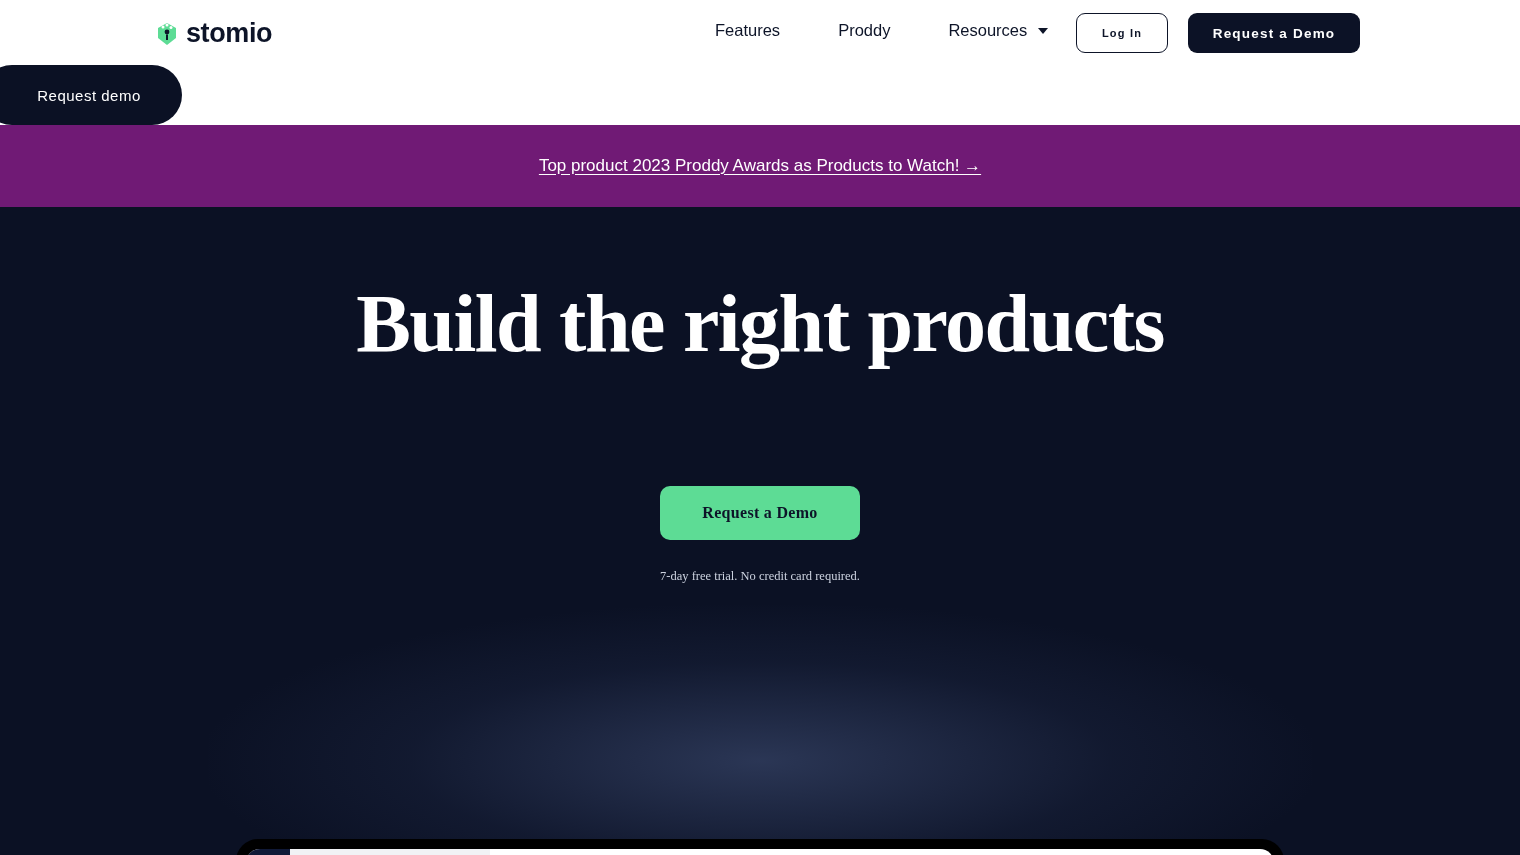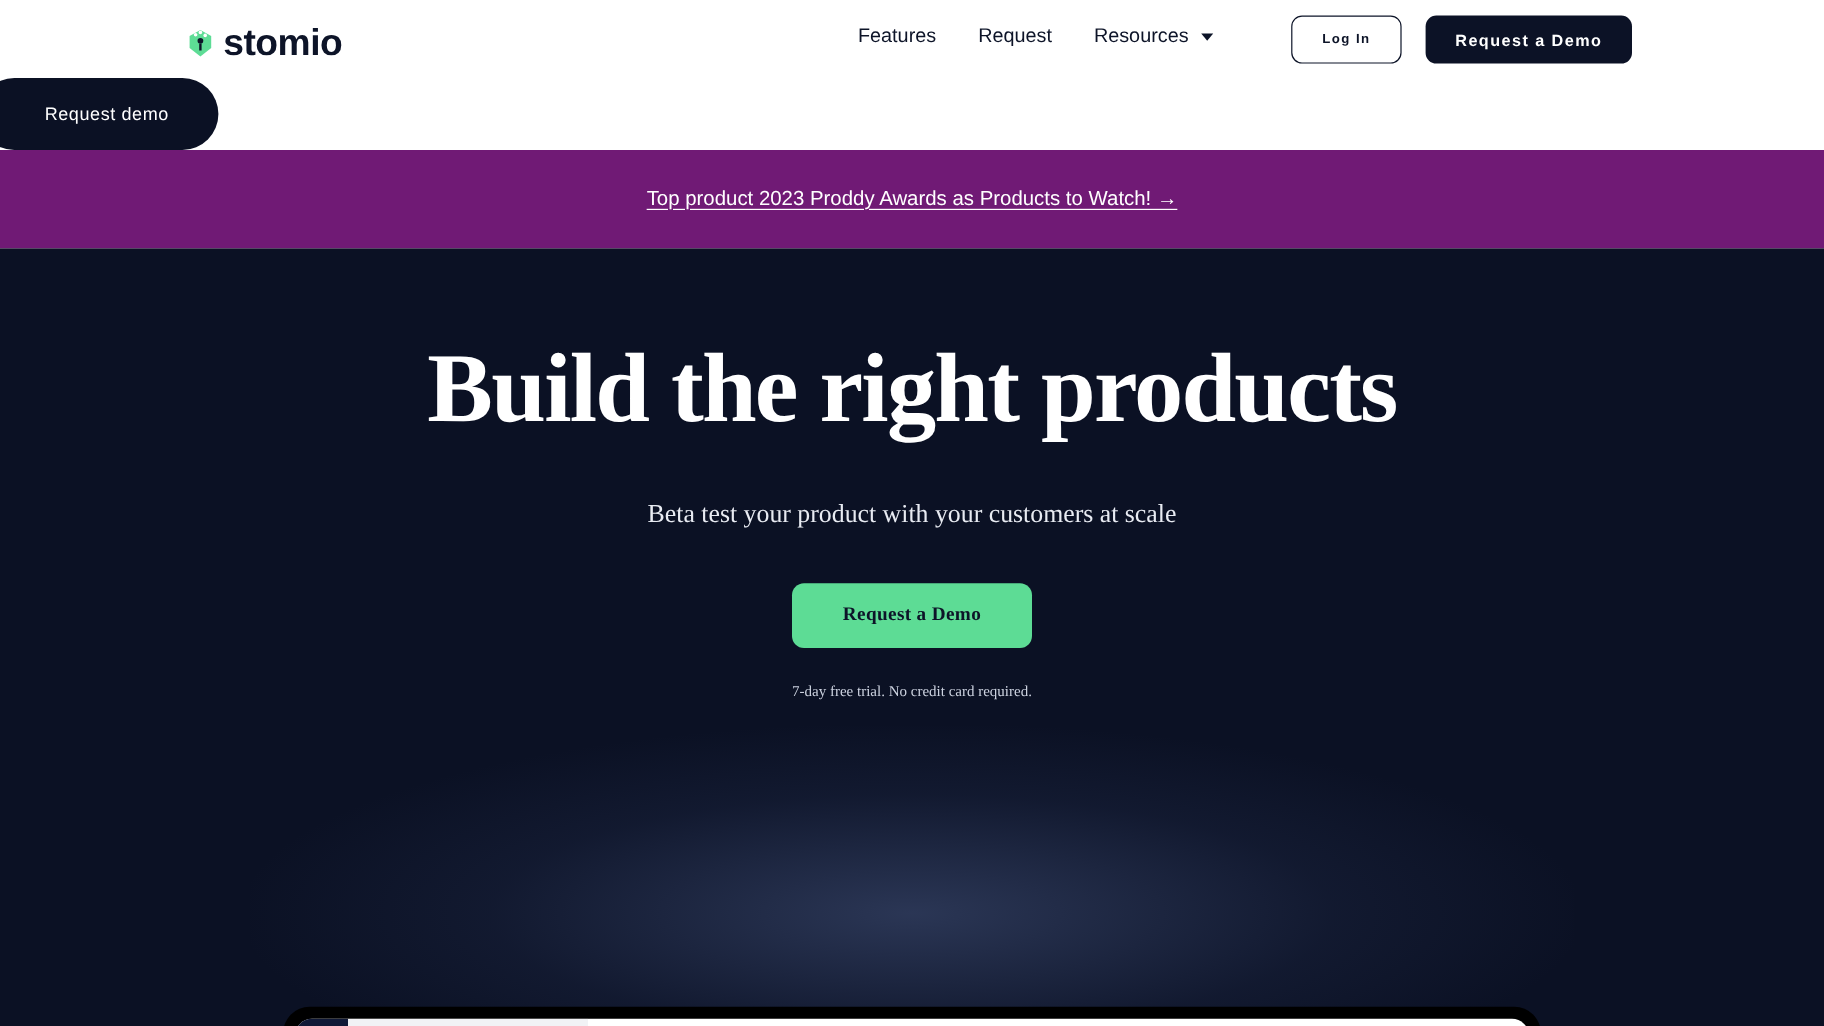--- a/index.html
+++ b/index.html
@@ -17,26 +17,26 @@
     width: 1520px; height: 130px;
     background: #ffffff;
     display: flex; align-items: flex-start;
   }
   .logo {
     position: absolute; left: 155px; top: 18px;
     display: flex; align-items: center; gap: 7px;
   }
   .logo-mark { width: 24px; height: 28px; display: block; }
   .logo-text {
-    font-size: 31px; font-weight: 700; color: #0d1428;
+    font-size: 27px; font-weight: 700; color: #0d1428;
     letter-spacing: -0.4px;
   }
   .nav-links {
     position: absolute; left: 715px; top: 21px;
-    display: flex; align-items: center; gap: 35px; justify-content: space-between;
+    display: flex; align-items: center; gap: 58px; justify-content: space-between;
   }
   .nav-link {
     font-size: 16.5px; color: #0d1428; font-weight: 400;
     cursor: pointer; white-space: nowrap;
   }
   .nav-res { display: flex; align-items: center; gap: 11px; }
   .caret {
     width: 0; height: 0;
     border-left: 5px solid transparent;
     border-right: 5px solid transparent;
@@ -180,40 +180,39 @@
           <circle cx="16" cy="7.5" r="1.5" fill="#ffffff"></circle>
           <circle cx="12" cy="12" r="2.4" fill="#0d1428"></circle>
           <path d="M12 14.4 L12 20" stroke="#0d1428" stroke-width="2" fill="none"></path>
         </svg>
       </span>
       <span class="logo-text">stomio</span>
     </div>
 
     <div class="nav-links">
       <span class="nav-link">Features</span>
-      <span class="nav-link">Request</span>
+      <span class="nav-link">Proddy</span>
       <span class="nav-link nav-res">
         <span>Resources</span>
         <span class="caret"></span>
       </span>
     </div>
 
     <div class="btn-login">Log In</div>
     <div class="btn-demo-nav">Request a Demo</div>
   </div>
 
   <div class="float-demo">Request demo</div>
 
   <div class="banner">
     <span class="banner-link">Top product 2023 Proddy Awards as Products to Watch! →</span>
   </div>
 
   <div class="hero">
     <div class="hero-title">Build the right products</div>
-    <div class="hero-sub">Beta test your product with your customers at scale</div>
     <div class="hero-cta">Request a Demo</div>
     <div class="hero-fine">7-day free trial. No credit card required.</div>
 
     <div class="glow"></div>
 
     <div class="device">
       <div class="screen">
 
         <div class="rail">
           

